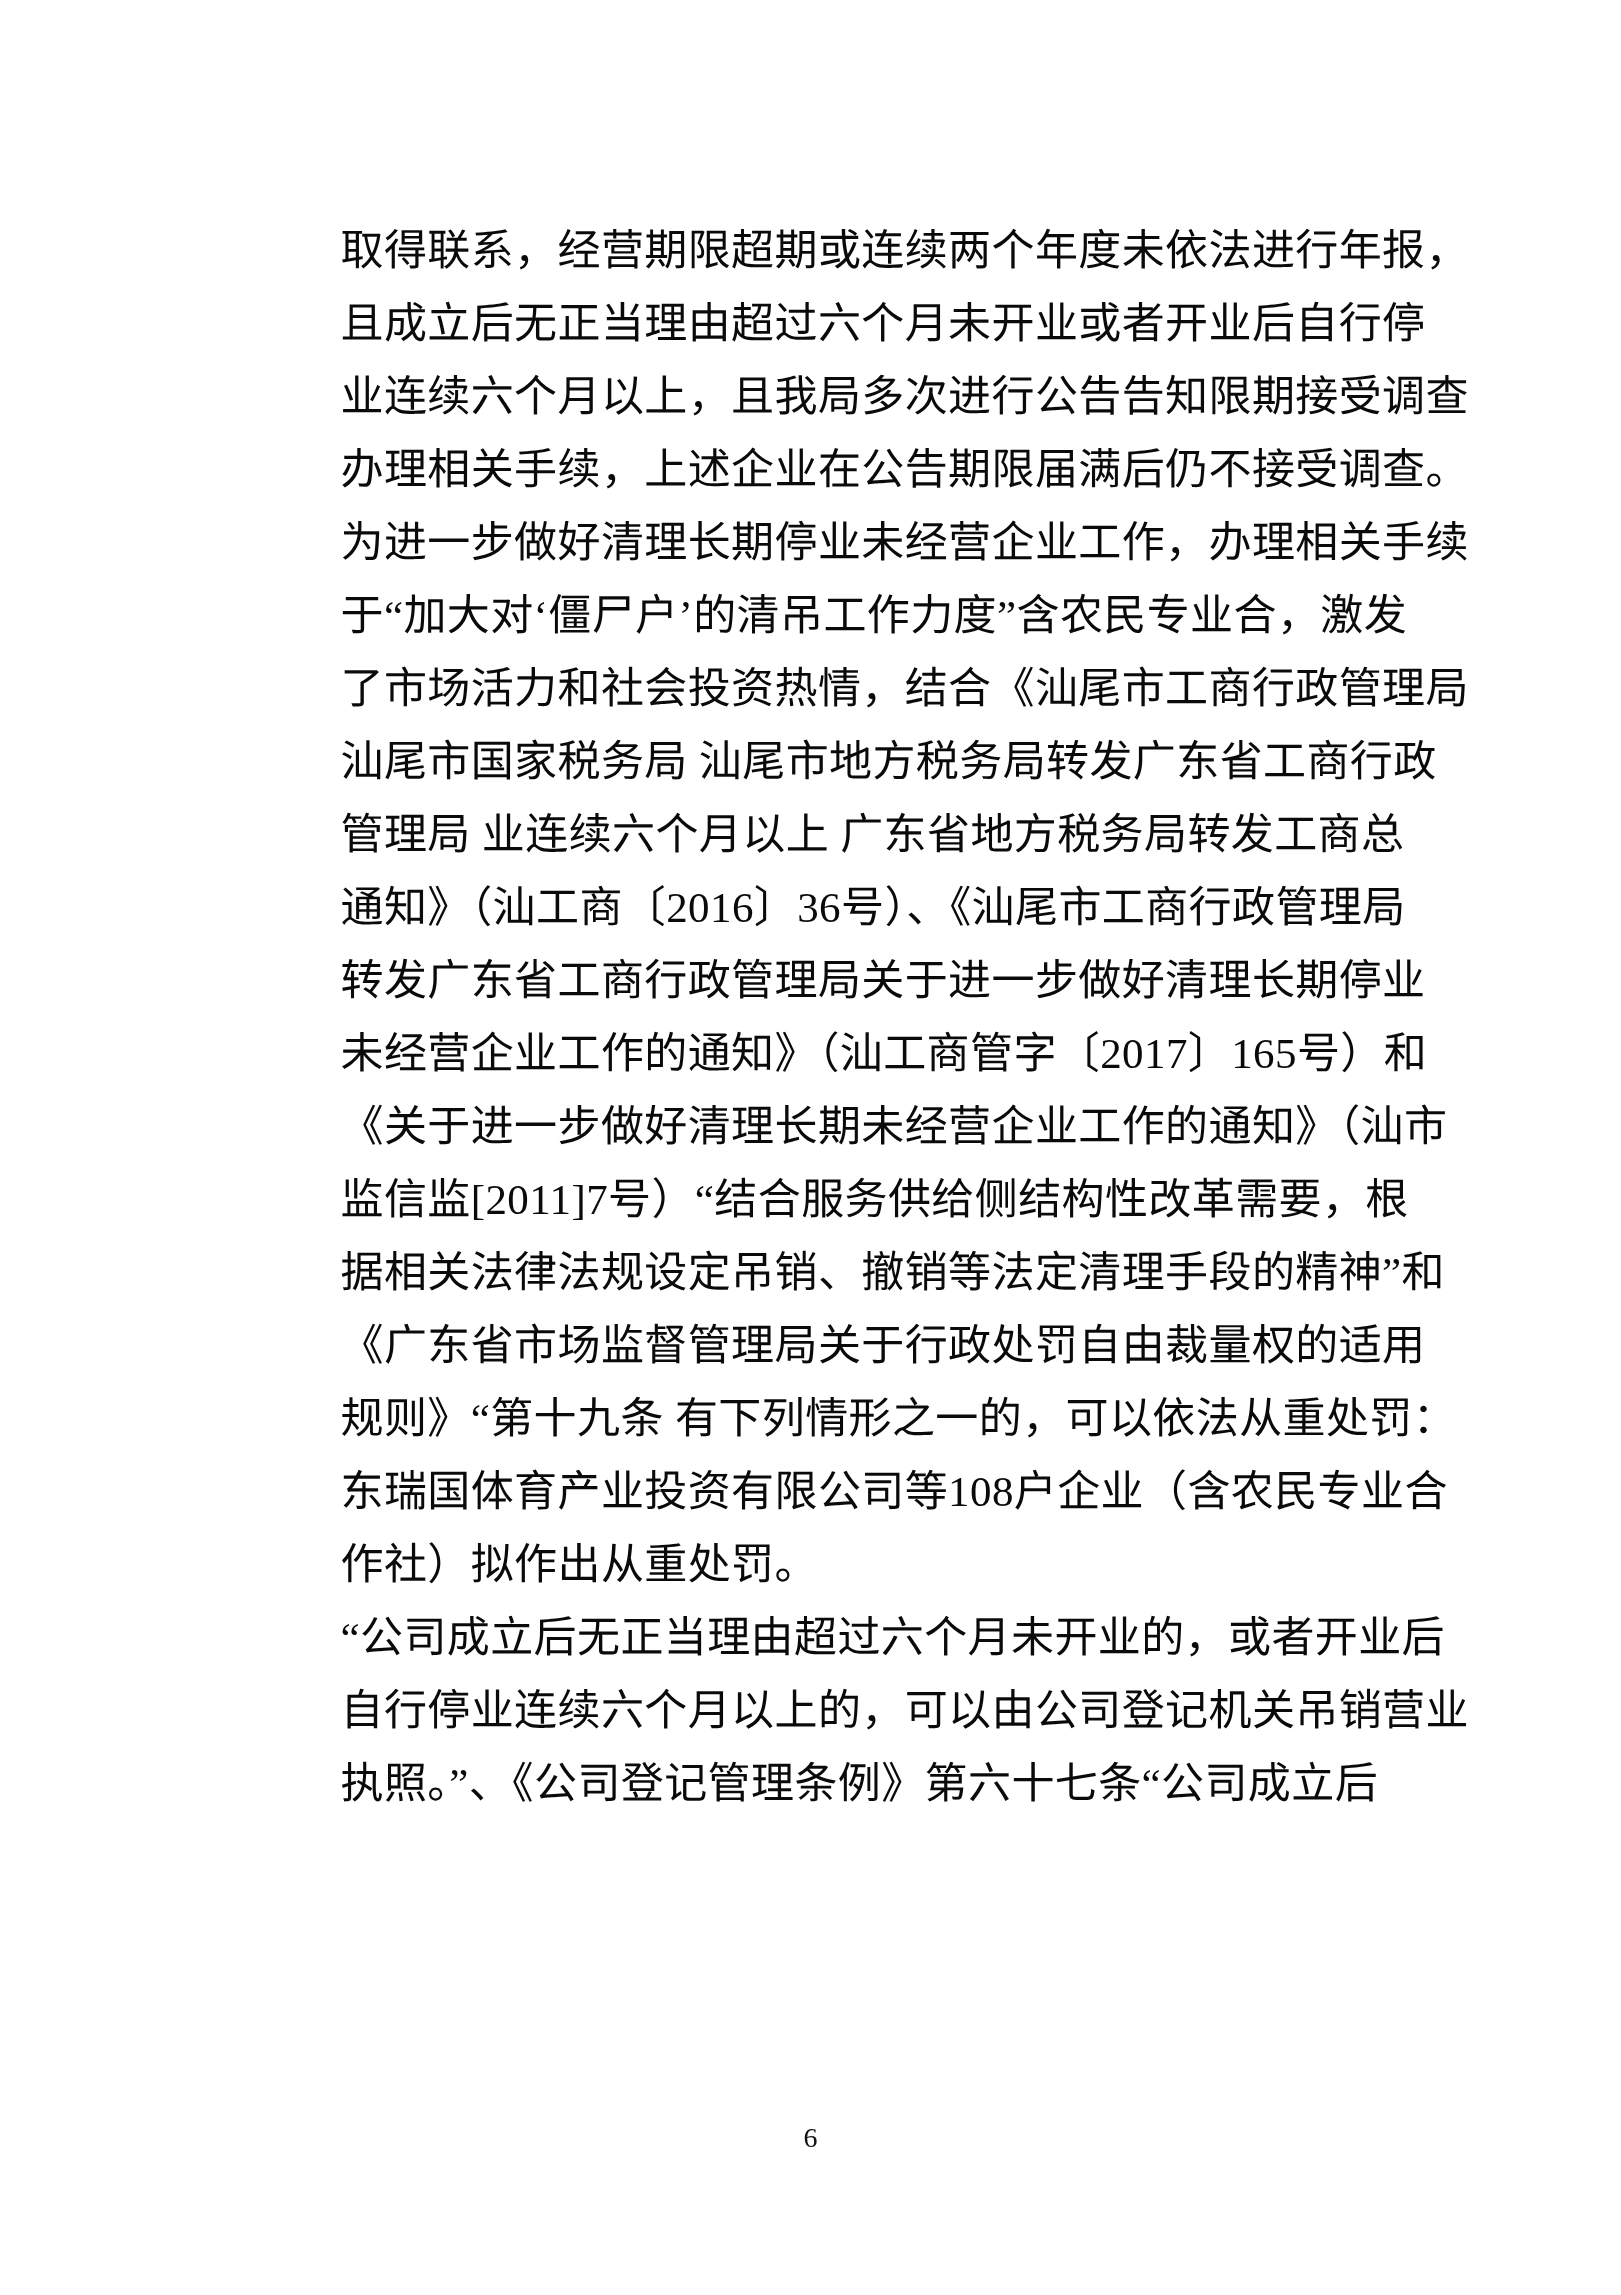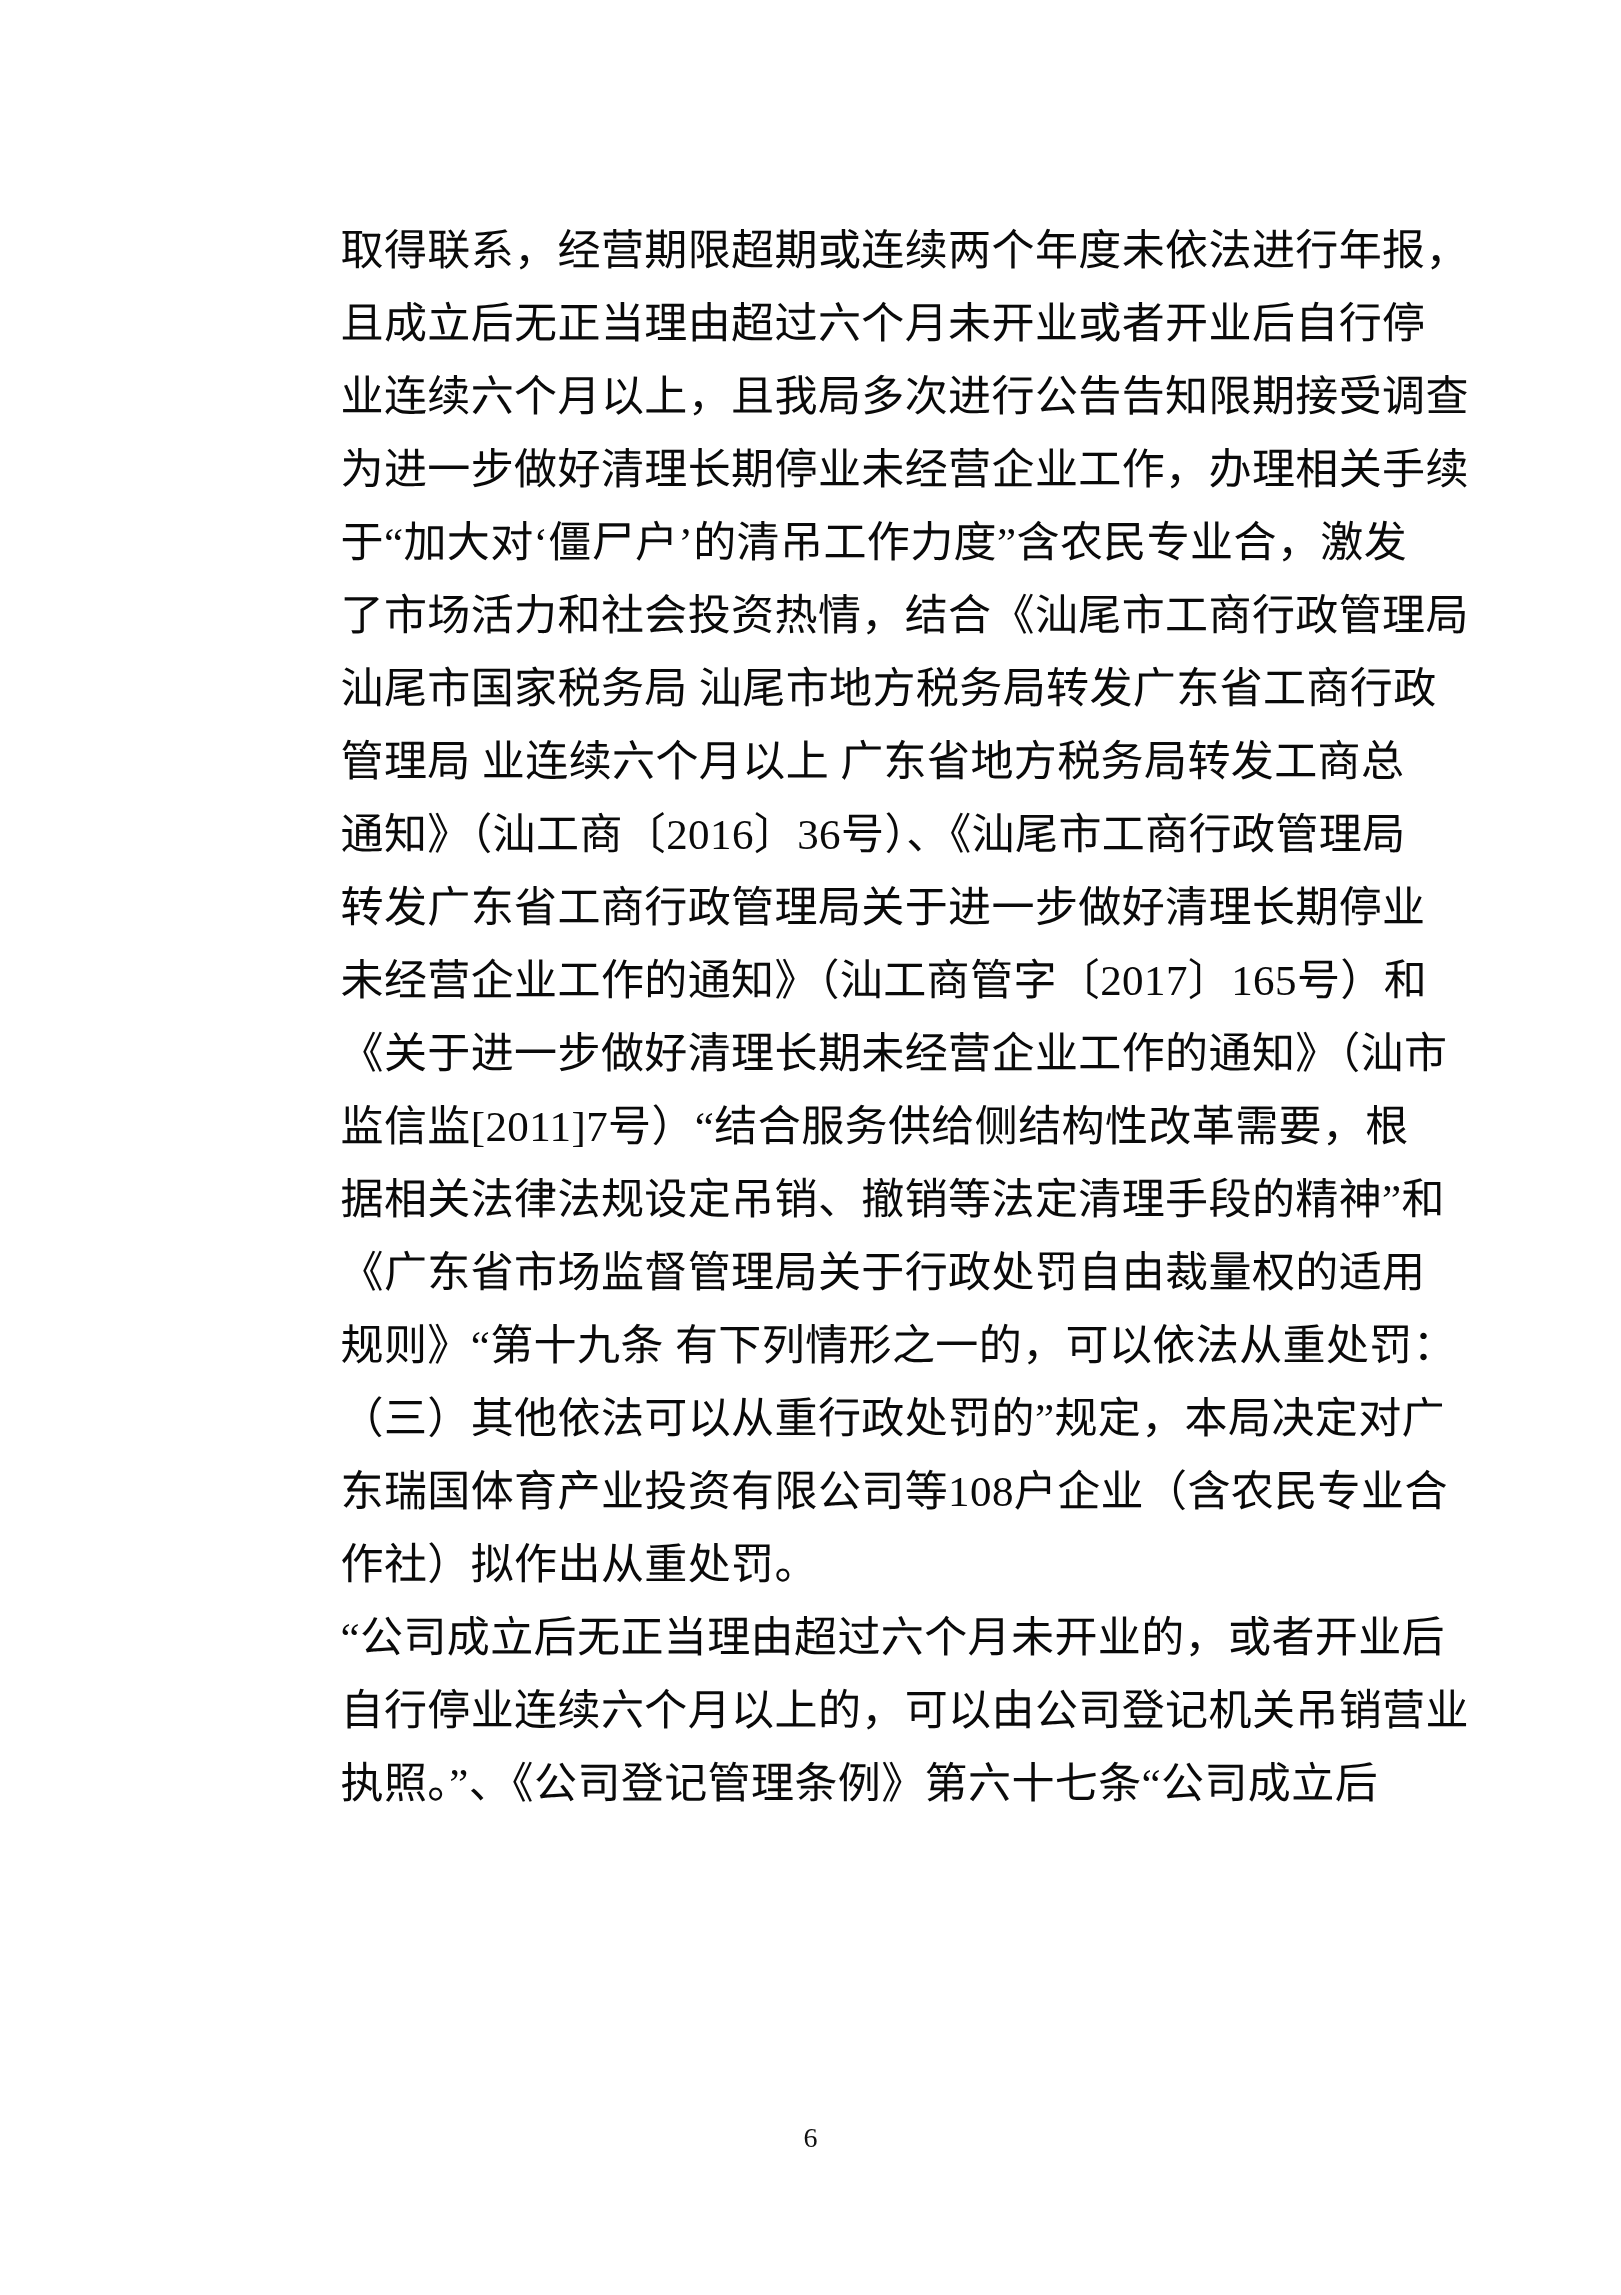--- a/index.html
+++ b/index.html
@@ -59,34 +59,34 @@
 </head>
 <body>
 
 <div class="page">
 
   <div class="doc-body">
 
     <div class="doc-line">取得联系，经营期限超期或连续两个年度未依法进行年报，</div>
     <div class="doc-line">且成立后无正当理由超过六个月未开业或者开业后自行停</div>
     <div class="doc-line">业连续六个月以上，且我局多次进行公告告知限期接受调查</div>
+    <div class="doc-line">办理相关手续，上述企业在公告期限届满后仍不接受调查。</div>
     <div class="doc-line">为进一步做好清理长期停业未经营企业工作，办理相关手续</div>
     <div class="doc-line">于“加大对‘僵尸户’的清吊工作力度”含农民专业合，激发</div>
     <div class="doc-line">了市场活力和社会投资热情，结合《汕尾市工商行政管理局</div>
     <div class="doc-line">汕尾市国家税务局 汕尾市地方税务局转发广东省工商行政</div>
     <div class="doc-line">管理局 业连续六个月以上 广东省地方税务局转发工商总</div>
     <div class="doc-line">通知》（汕工商〔2016〕36号）、《汕尾市工商行政管理局</div>
     <div class="doc-line">转发广东省工商行政管理局关于进一步做好清理长期停业</div>
     <div class="doc-line">未经营企业工作的通知》（汕工商管字〔2017〕165号）和</div>
     <div class="doc-line">《关于进一步做好清理长期未经营企业工作的通知》（汕市</div>
     <div class="doc-line">监信监[2011]7号）“结合服务供给侧结构性改革需要，根</div>
     <div class="doc-line">据相关法律法规设定吊销、撤销等法定清理手段的精神”和</div>
     <div class="doc-line">《广东省市场监督管理局关于行政处罚自由裁量权的适用</div>
     <div class="doc-line">规则》“第十九条 有下列情形之一的，可以依法从重处罚：</div>
-    <div class="doc-line">（三）其他依法可以从重行政处罚的”规定，本局决定对广</div>
     <div class="doc-line">东瑞国体育产业投资有限公司等108户企业（含农民专业合</div>
     <div class="doc-line">作社）拟作出从重处罚。</div>
 
     <div class="doc-line">“公司成立后无正当理由超过六个月未开业的，或者开业后</div>
     <div class="doc-line">自行停业连续六个月以上的，可以由公司登记机关吊销营业</div>
     <div class="doc-line">执照。”、《公司登记管理条例》第六十七条“公司成立后</div>
 
   </div>
 
   <div class="page-number">6</div>

